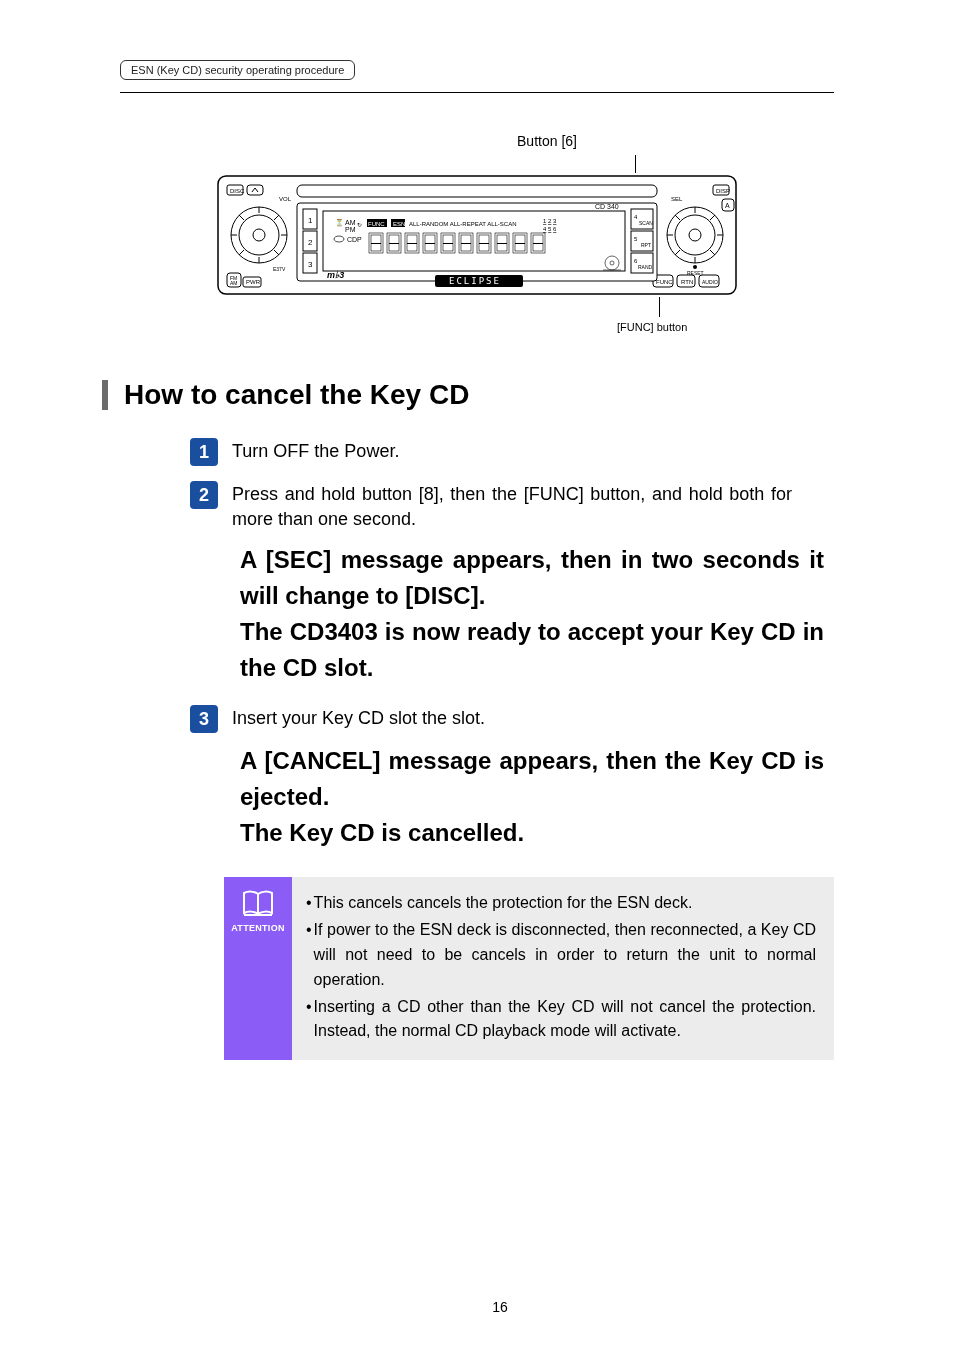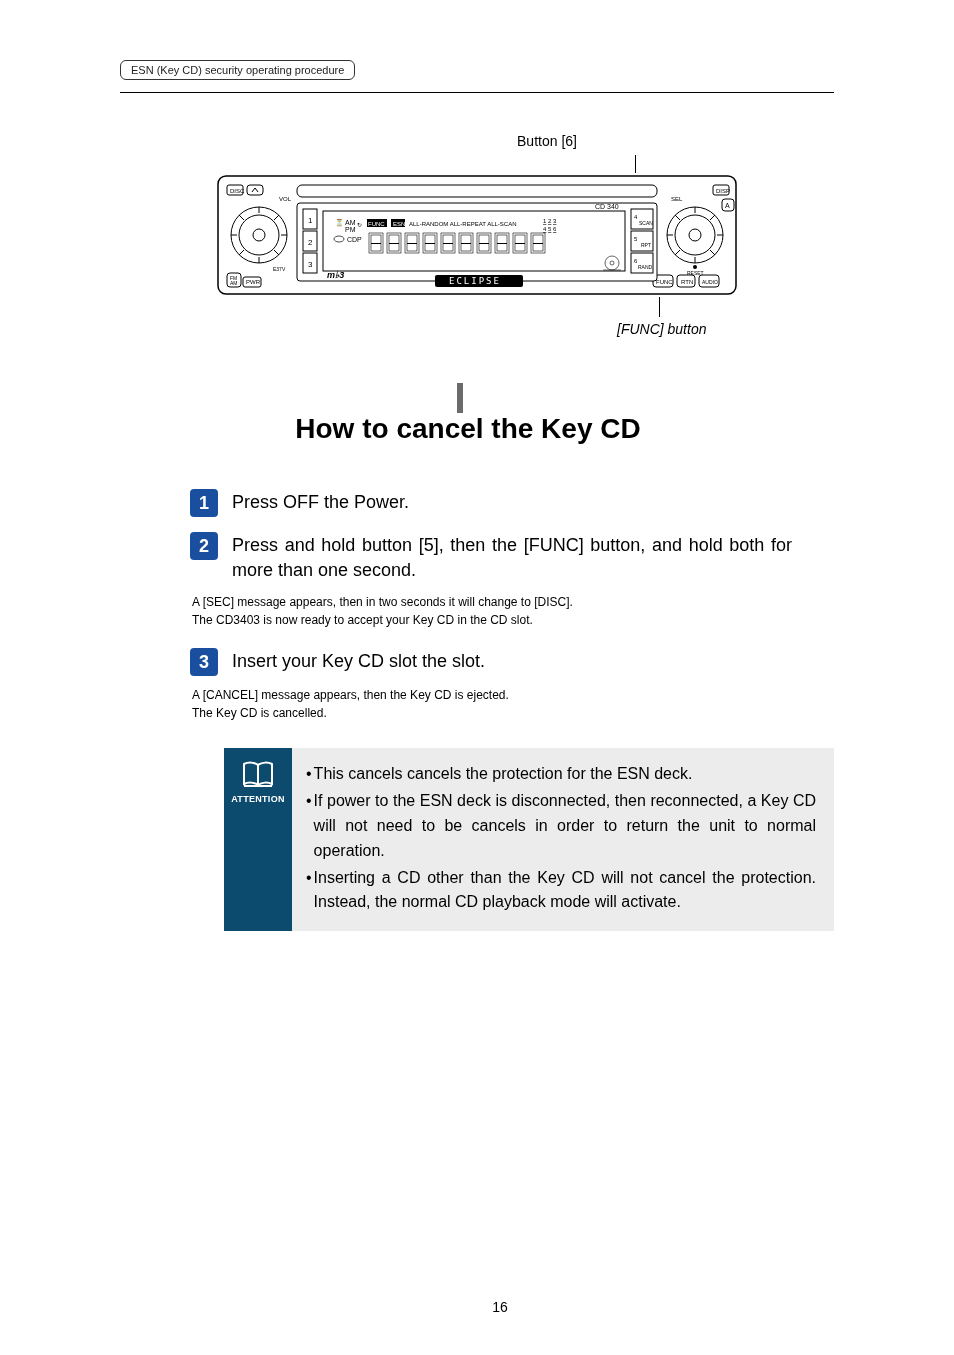--- a/index.html
+++ b/index.html
@@ -50,32 +50,30 @@
     margin: 0 auto;
   }
   .label-line-bottom {
     width: 1px;
     height: 20px;
     background: #000;
     margin-left: 442px;
     margin-top: 2px;
   }
   .label-bottom {
-    font-size: 14px;
+    font-size: 11px;
     margin-left: 400px;
     margin-top: 4px;
-    font-style: italic;
   }
   .section-title-row {
     display: flex;
     align-items: center;
     margin-top: 46px;
-    margin-bottom: 43px;
+    margin-bottom: 26px;
     margin-left: -18px;
-    flex-direction: column;
   }
   .title-bar {
     width: 6px;
     height: 30px;
     background: #6b6b6b;
     margin-right: 16px;
   }
   .section-title {
     font-size: 28px;
     font-weight: bold;
@@ -100,35 +98,36 @@
     flex-shrink: 0;
     margin-right: 14px;
     margin-top: 1px;
   }
   .step-text {
     font-size: 18px;
     line-height: 1.4;
     padding-top: 2px;
   }
   .step-sub {
-    margin-left: 72px;
-    font-size: 12px;
+    margin-left: 120px;
+    font-size: 24px;
     line-height: 1.5;
     margin-bottom: 18px;
     text-align: justify;
     padding-right: 10px;
+    font-weight: bold;
   }
   .attention-block {
     display: flex;
     margin-left: 104px;
     margin-top: 26px;
   }
   .attention-badge {
     width: 68px;
-    background: #0c4a6e;
+    background: #8b5cf6;
     color: #fff;
     display: flex;
     flex-direction: column;
     align-items: center;
     justify-content: flex-start;
     padding-top: 12px;
     flex-shrink: 0;
   }
   .attention-badge svg { margin-bottom: 4px; }
   .attention-badge-text {
@@ -321,26 +320,26 @@
     <div class="label-bottom">[FUNC] button</div>
   </div>
 
   <div class="section-title-row">
     <div class="title-bar"></div>
     <h2 class="section-title">How to cancel the Key CD</h2>
   </div>
 
   <div class="step-row">
     <div class="step-num">1</div>
-    <div class="step-text">Press OFF the Power.</div>
+    <div class="step-text">Turn OFF the Power.</div>
   </div>
 
   <div class="step-row" style="margin-top:14px;">
     <div class="step-num">2</div>
-    <div class="step-text justify" style="max-width:560px;">Press and hold button [5], then the [FUNC] button, and hold both for more than one second.</div>
+    <div class="step-text justify" style="max-width:560px;">Press and hold button [8], then the [FUNC] button, and hold both for more than one second.</div>
   </div>
   <div class="step-sub">A [SEC] message appears, then in two seconds it will change to [DISC].<br>The CD3403 is now ready to accept your Key CD in the CD slot.</div>
 
   <div class="step-row">
     <div class="step-num">3</div>
     <div class="step-text">Insert your Key CD slot the slot.</div>
   </div>
   <div class="step-sub">A [CANCEL] message appears, then the Key CD is ejected.<br>The Key CD is cancelled.</div>
 
   <div class="attention-block">

